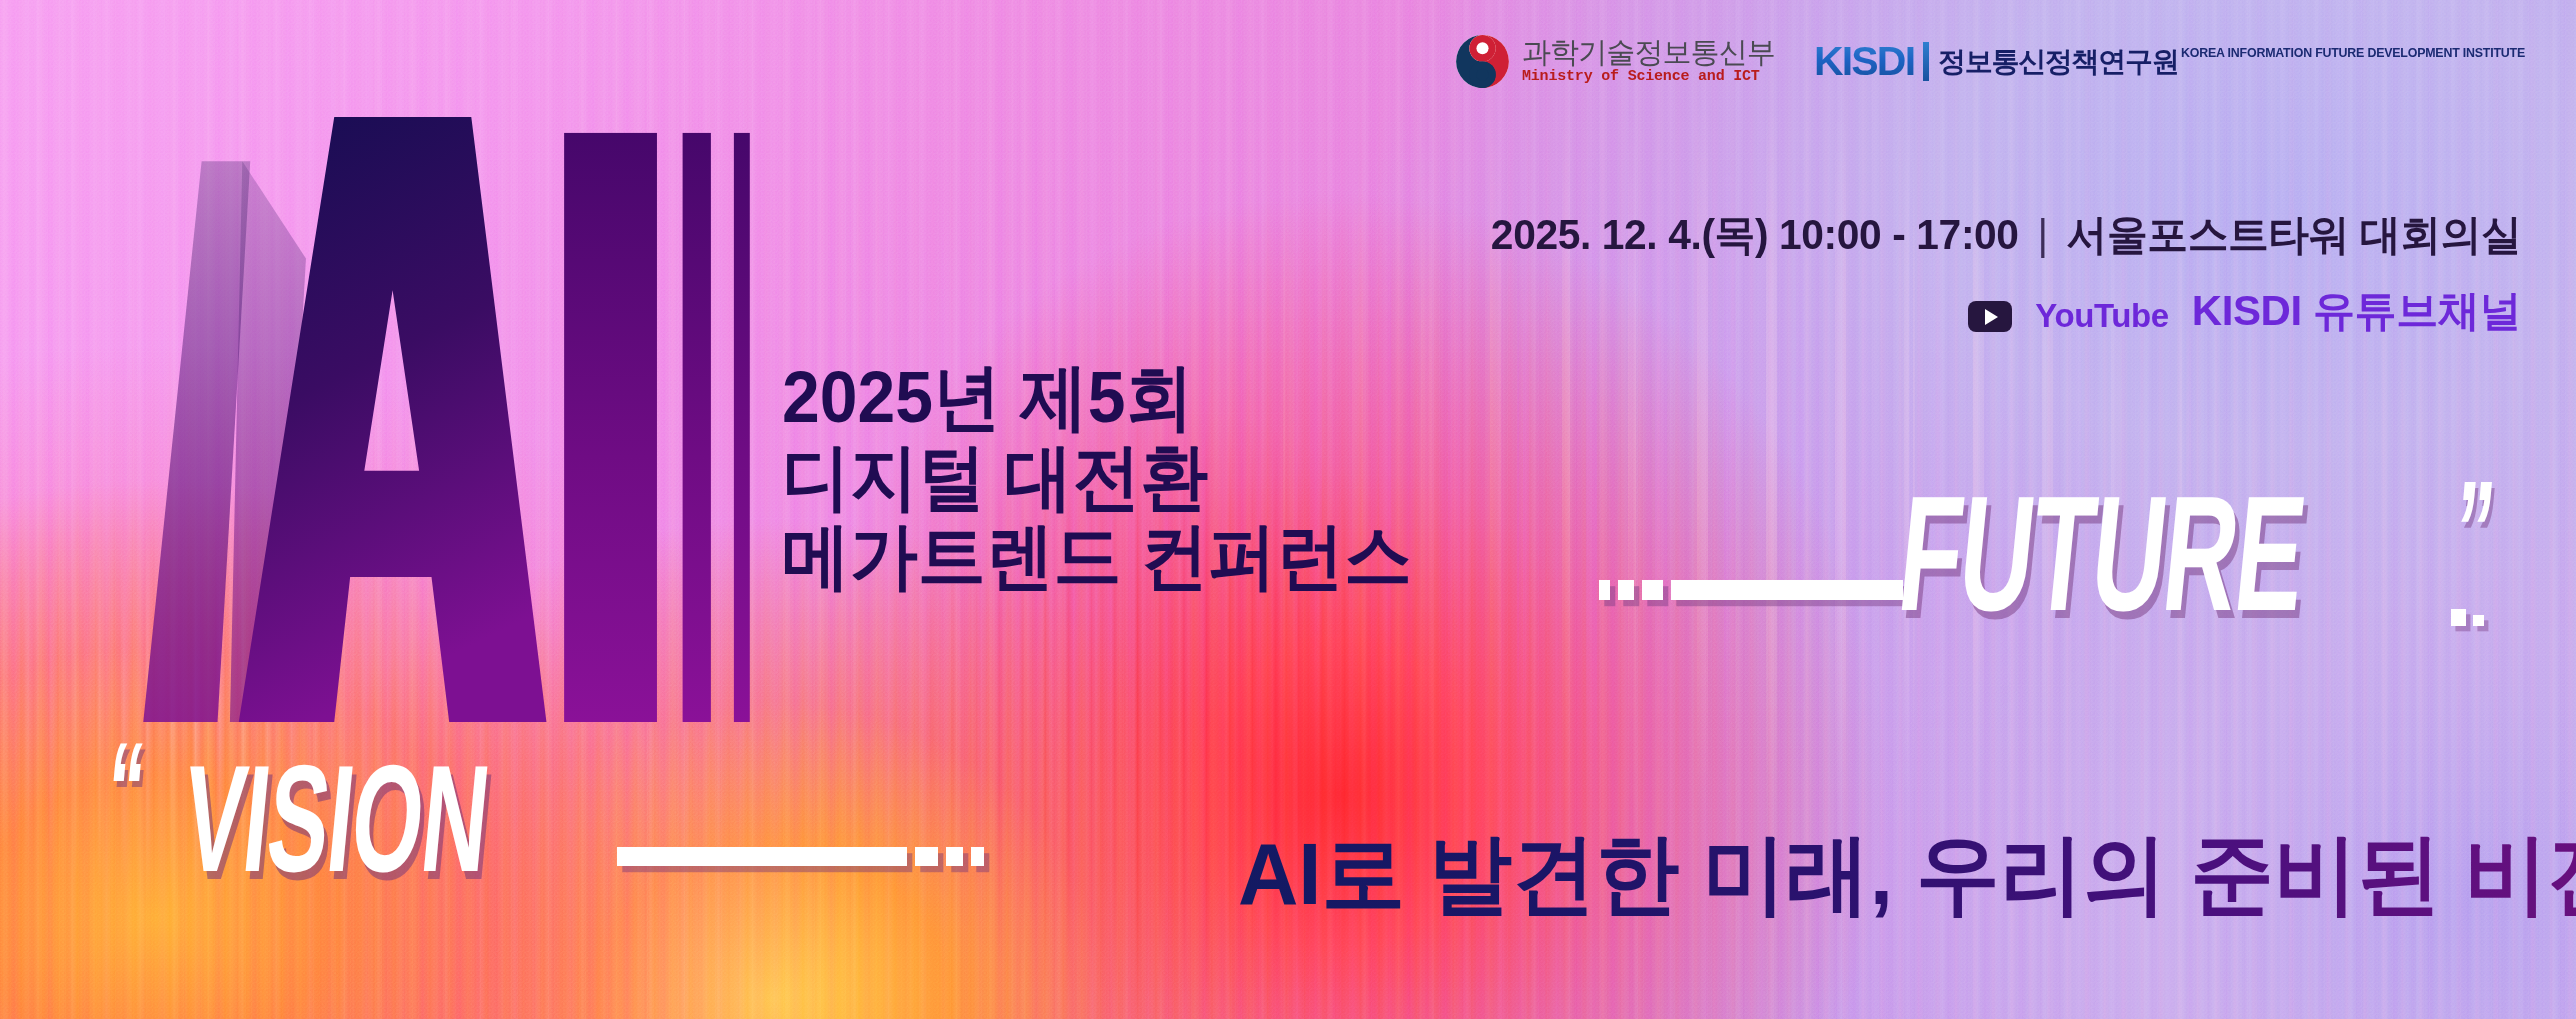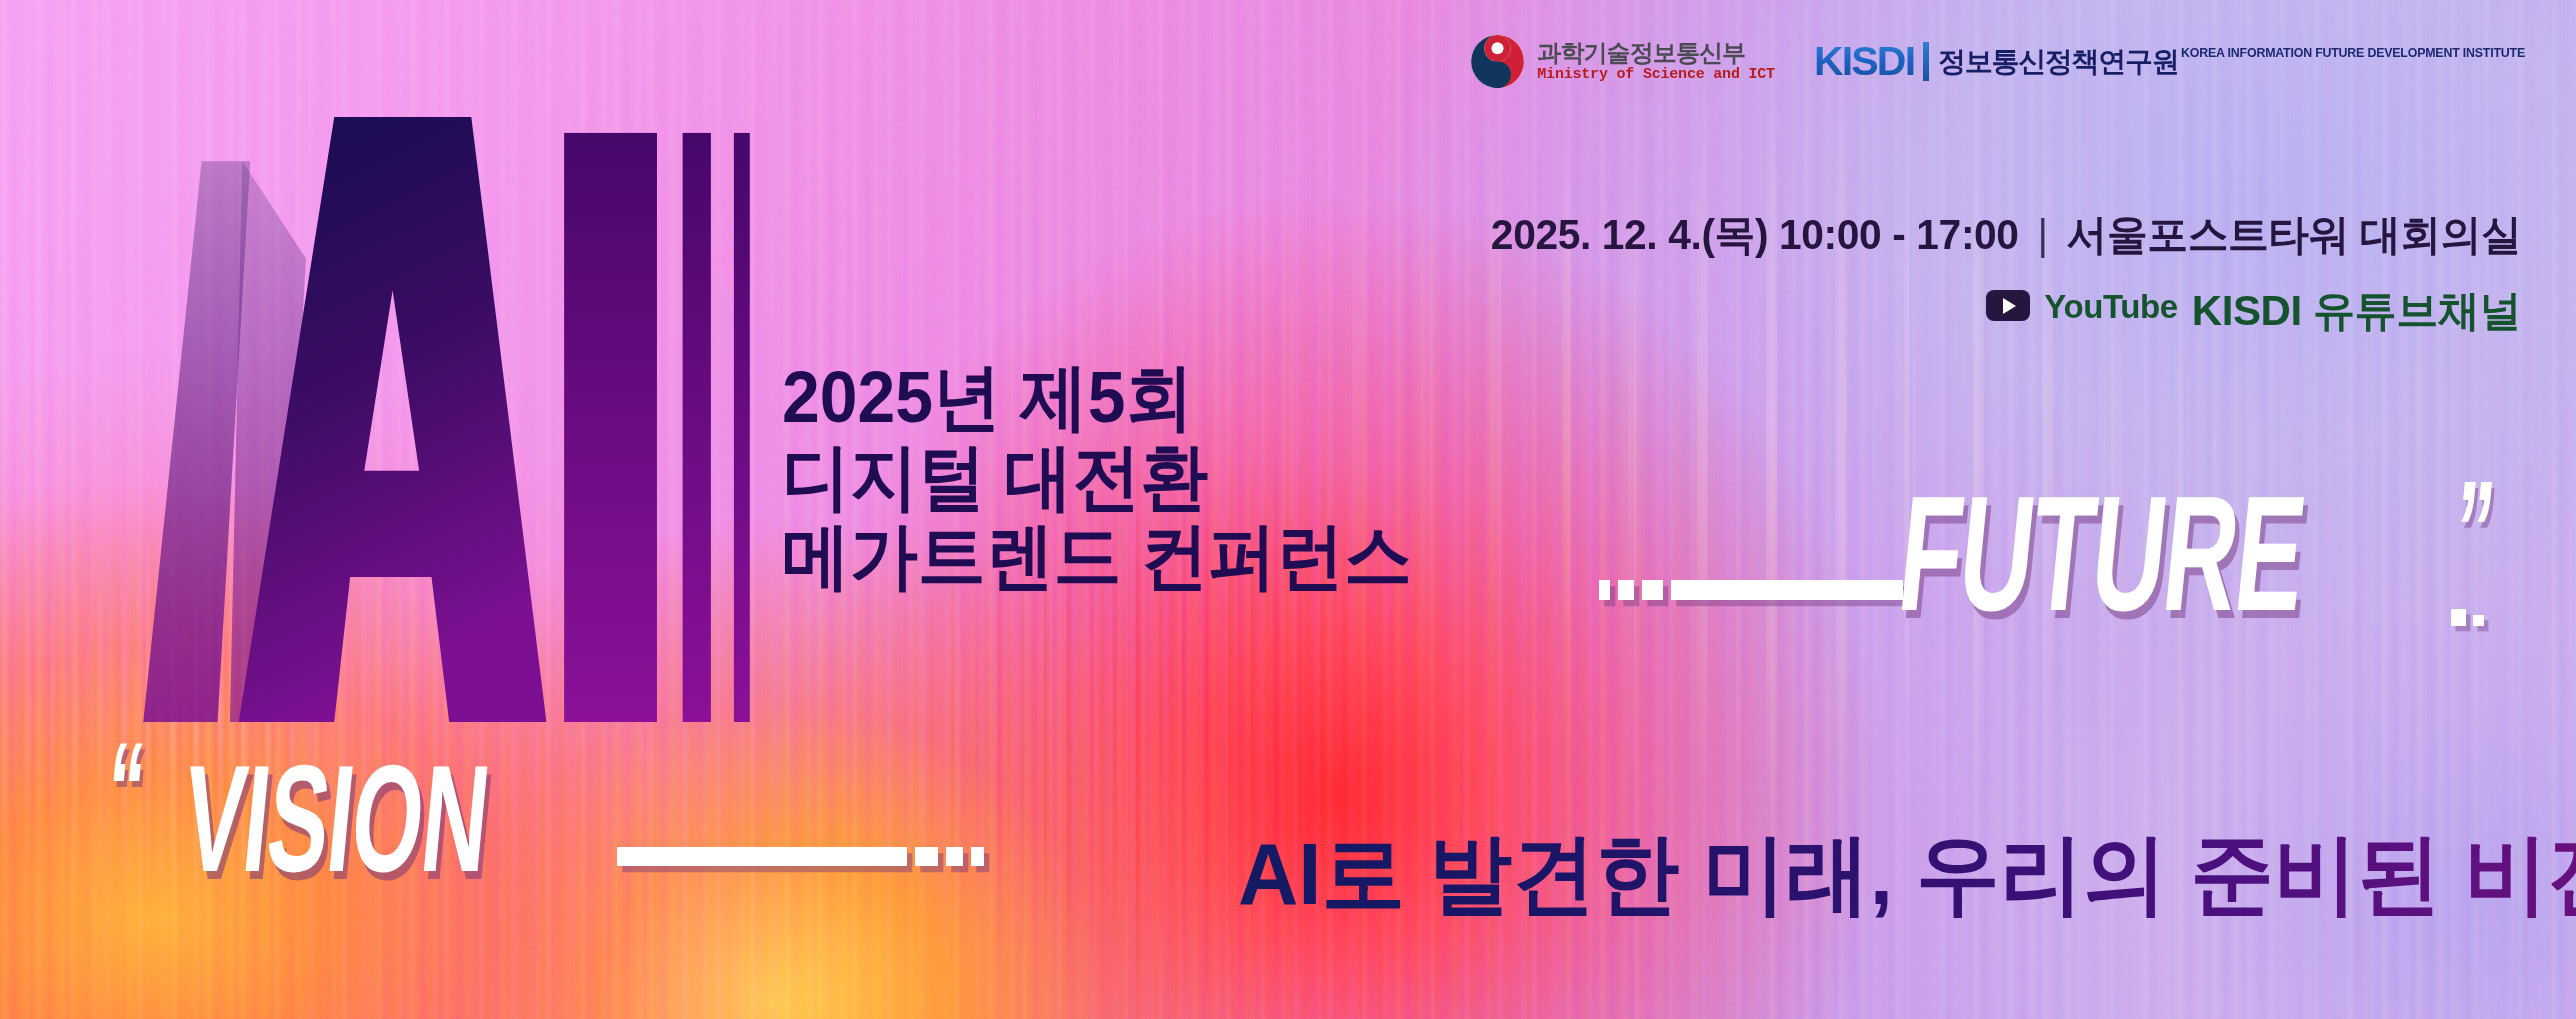--- a/index.html
+++ b/index.html
@@ -306,22 +306,22 @@
     z-index: 8;
     display: flex;
     align-items: center;
     gap: 39px;
   }
   .logo-msit { display: flex; align-items: center; gap: 12.4px; }
   .taeguk { width: 55px; height: 55px; flex: none; }
   .msit-text { display: flex; flex-direction: column; gap: 1.8px; }
   .msit-ko {
     font-family: "Liberation Sans", sans-serif;
-    font-weight: 700;
-    font-size: 24px;
+    font-weight: 400;
+    font-size: 29px;
     line-height: 1.05;
     color: #4a4a52;
     letter-spacing: -0.9px;
     white-space: nowrap;
   }
   .msit-en {
     font-family: Liberation Mono, monospace;
     font-weight: 600;
     font-size: 15px;
     line-height: 1.1;
@@ -390,23 +390,23 @@
     transform-origin: right center;
   }
   .info-sep { font-weight: 400; opacity: 0.85; padding: 0 1.8px; }
 
   .info-youtube {
     position: absolute;
     right: 55px;
     top: 290px;
     z-index: 8;
     display: flex;
-    align-items: flex-start;
-    gap: 14px;
-    color: #14532d;
+    align-items: flex-end;
+    gap: 23px;
+    color: #6d28d9;
     white-space: nowrap;
   }
   .yt-icon {
     width: 44px; height: 31px;
     border-radius: 8px;
     background: #26163f;
     display: inline-flex;
     align-items: center;
     justify-content: center;
     flex: none;

